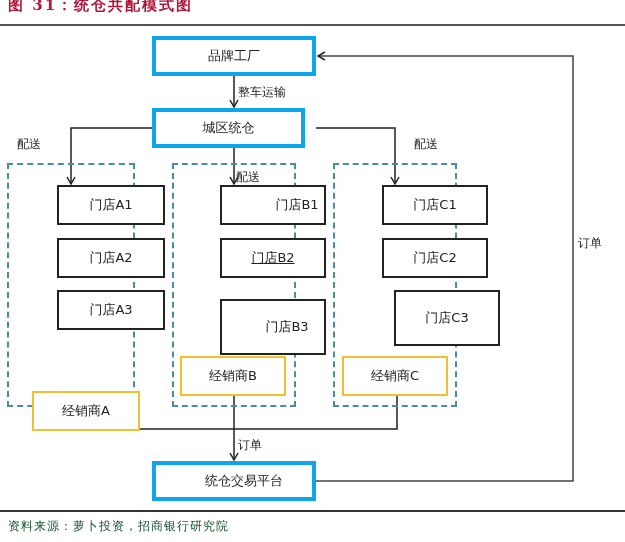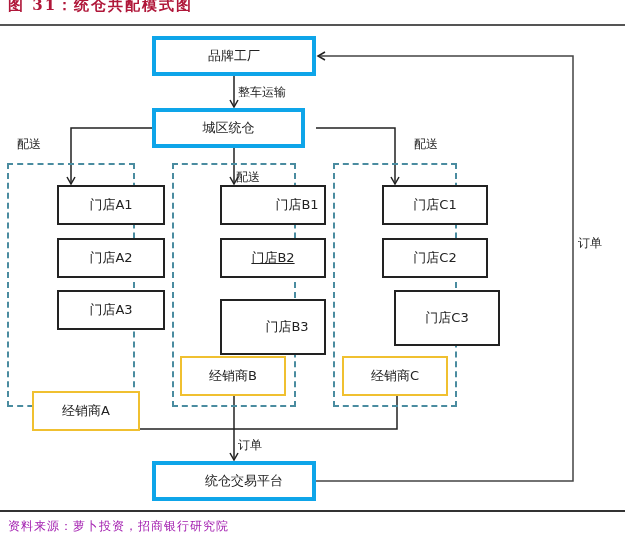--- a/index.html
+++ b/index.html
@@ -8,21 +8,21 @@
   .title { position:absolute; left:8px; top:-4px; font-size:15px; font-weight:bold;
            color:#b0173a; font-family:"DejaVu Serif","Liberation Serif",serif; letter-spacing:2px; }
   .rule { position:absolute; left:0; width:625px; height:2px; background:#555; }
   .box { position:absolute; box-sizing:border-box; display:flex; align-items:center;
          justify-content:center; font-size:13px; color:#222; background:#fff; }
   .red { border:4px solid #0ea5e9;text-align:right; }
   .blk { border:2px solid #222;margin-left:40px; }
   .yel { border:2px solid #f0c030; }
   .grp { position:absolute; box-sizing:border-box; border:2px dashed #4a8ca0; }
   .lbl { position:absolute; font-size:12px; color:#222; white-space:nowrap; }
-  .source { position:absolute; left:8px; top:518px; font-size:12px; color:#a21caf;
+  .source { position:absolute; left:8px; top:518px; font-size:12px; color:#14532d;
             font-family:"DejaVu Serif","Liberation Serif",serif; letter-spacing:1px; }
   svg.lines { position:absolute; left:0; top:0; }
 </style>
 </head>
 <body>
 
 <div class="title">图 31：统仓共配模式图</div>
 <div class="rule" style="top:24px;"></div>
 
 <svg class="lines" width="625" height="542">

